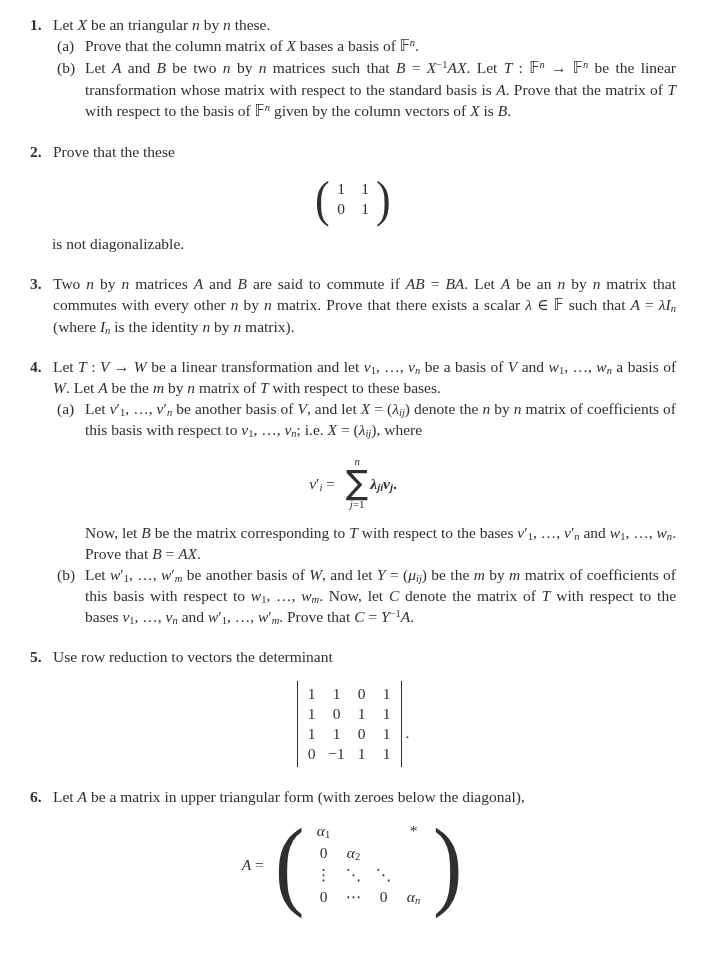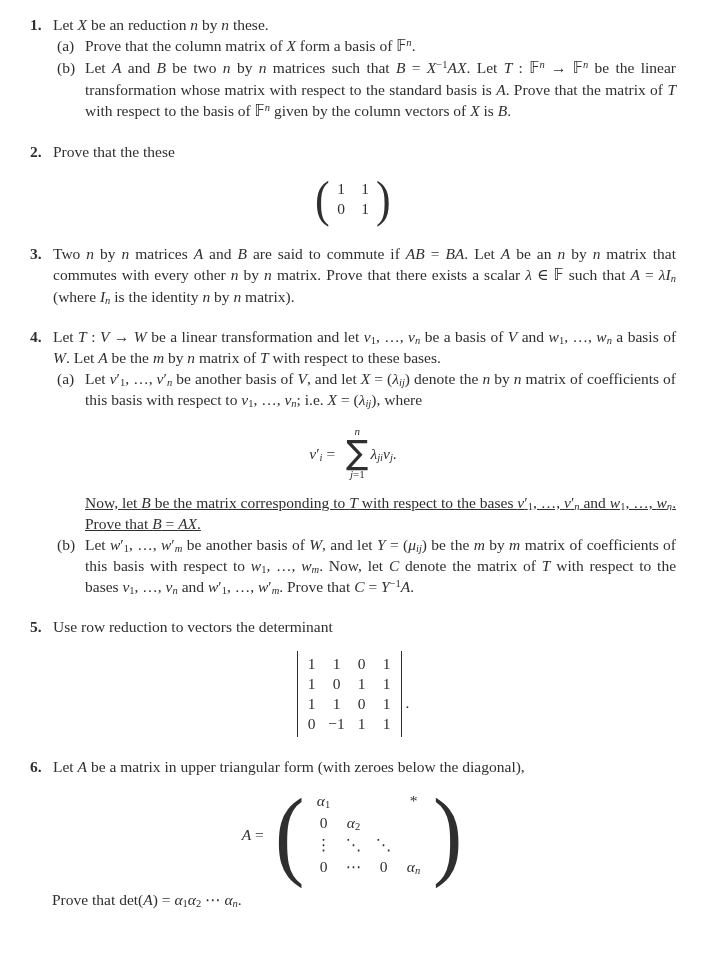--- a/index.html
+++ b/index.html
@@ -12,77 +12,78 @@
   .doc{padding:14px 28px 0 30px;}
   
   .item{display:flex;margin-top:19px;}
   .item.first{margin-top:0;}
   .num{font-weight:700;width:23px;flex:none;}
   .pbody{flex:1;text-align:justify;}
   .sub{display:flex;margin-left:27px;}
   .sub .label{width:28px;flex:none;}
   .sub .pbody{flex:1;text-align:justify;}
   .cont{margin-left:22px;text-align:justify;}
-  .subcont{margin-left:55px;text-align:justify;text-decoration:underline;}
+  .subcont{margin-left:55px;text-align:justify;}
   
   .r-i{font-style:italic;}
   .r-sup,.r-supi{font-size:68%;vertical-align:0.45em;line-height:0;}
   .r-sub,.r-subi{font-size:68%;vertical-align:-0.22em;line-height:0;}
   .r-supi,.r-subi{font-style:italic;}
   .r-bb{font-family:"DejaVu Sans","DejaVu Serif",sans-serif;font-size:97%;}
   
   .display{display:flex;justify-content:center;align-items:center;}
   .disp-pm{margin:12px 0 9px 0;}
   .disp-sum{margin:15px 0 11px 0;}
   .disp-det{margin:14px 0 14px 0;}
   .disp-tri{margin:7px 0 5px 0;}
   .paren{line-height:1;font-weight:400;transform:scaleX(.88);}
   .p2{font-size:50px;}
   .p6{font-size:100px;}
   .m2{display:grid;grid-template-columns:repeat(2,14px);column-gap:10px;justify-items:center;line-height:20px;padding:0 3px;}
   .det{border-left:1.2px solid #2f2f2f;border-right:1.2px solid #2f2f2f;display:grid;grid-template-columns:repeat(4,16px);column-gap:9px;justify-items:center;line-height:20px;padding:3px 6px;}
   .det-period{align-self:center;margin-left:4px;transform:translateY(8px);}
   .m6{display:grid;grid-template-columns:repeat(4,27px);column-gap:3px;justify-items:center;line-height:22px;padding:0 4px;}
   .lhs{margin-right:9px;}
-  .rhs{margin-left:0;}
+  .rhs{margin-left:0;font-weight:bold;}
   .sumcol{display:flex;flex-direction:column;align-items:center;margin:0 2px;}
   .sum-op{font-size:33px;line-height:30px;font-family:"DejaVu Sans","DejaVu Serif",sans-serif;}
   .sum-lim{font-size:11px;line-height:13px;}
   .mcell{white-space:nowrap;}
 </style>
 </head>
 <body style="background: rgb(255, 255, 255); color: rgb(47, 47, 47);">
 
 <div class="doc" id="doc">
     <div class="item first">
       <span class="num">1.</span>
-      <div class="pbody"><span>Let </span><span class="r-i">X</span><span> be an reduction </span><span class="r-i">n</span><span> by </span><span class="r-i">n</span><span> these.</span></div>
+      <div class="pbody"><span>Let </span><span class="r-i">X</span><span> be an triangular </span><span class="r-i">n</span><span> by </span><span class="r-i">n</span><span> these.</span></div>
     </div>
     <div class="sub">
       <span class="label">(a)</span>
-      <div class="pbody"><span>Prove that the column matrix of </span><span class="r-i">X</span><span> form a basis of </span><span class="r-bb">𝔽</span><span class="r-supi">n</span><span>.</span></div>
+      <div class="pbody"><span>Prove that the column matrix of </span><span class="r-i">X</span><span> bases a basis of </span><span class="r-bb">𝔽</span><span class="r-supi">n</span><span>.</span></div>
     </div>
     <div class="sub">
       <span class="label">(b)</span>
       <div class="pbody"><span>Let </span><span class="r-i">A</span><span> and </span><span class="r-i">B</span><span> be two </span><span class="r-i">n</span><span> by </span><span class="r-i">n</span><span> matrices such that </span><span class="r-i">B</span><span> = </span><span class="r-i">X</span><span class="r-sup">−1</span><span class="r-i">AX</span><span>. Let </span><span class="r-i">T</span><span> : </span><span class="r-bb">𝔽</span><span class="r-supi">n</span><span> → </span><span class="r-bb">𝔽</span><span class="r-supi">n</span><span> be the linear transformation whose matrix with respect to the standard basis is </span><span class="r-i">A</span><span>. Prove that the matrix of </span><span class="r-i">T</span><span> with respect to the basis of </span><span class="r-bb">𝔽</span><span class="r-supi">n</span><span> given by the column vectors of </span><span class="r-i">X</span><span> is </span><span class="r-i">B</span><span>.</span></div>
     </div>
     <div class="item">
       <span class="num">2.</span>
       <div class="pbody"><span>Prove that the these</span></div>
     </div>
     <div class="display disp-pm">
       <span class="paren p2">(</span>
       <div class="m2">
         <span class="mcell">1</span>
         <span class="mcell">1</span>
         <span class="mcell">0</span>
         <span class="mcell">1</span>
       </div>
       <span class="paren p2">)</span>
     </div>
+    <div class="cont"><span>is not diagonalizable.</span></div>
     <div class="item">
       <span class="num">3.</span>
       <div class="pbody"><span>Two </span><span class="r-i">n</span><span> by </span><span class="r-i">n</span><span> matrices </span><span class="r-i">A</span><span> and </span><span class="r-i">B</span><span> are said to commute if </span><span class="r-i">AB</span><span> = </span><span class="r-i">BA</span><span>. Let </span><span class="r-i">A</span><span> be an </span><span class="r-i">n</span><span> by </span><span class="r-i">n</span><span> matrix that commutes with every other </span><span class="r-i">n</span><span> by </span><span class="r-i">n</span><span> matrix. Prove that there exists a scalar </span><span class="r-i">λ</span><span> ∈ </span><span class="r-bb">𝔽</span><span> such that </span><span class="r-i">A</span><span> = </span><span class="r-i">λI</span><span class="r-subi">n</span><span> (where </span><span class="r-i">I</span><span class="r-subi">n</span><span> is the identity </span><span class="r-i">n</span><span> by </span><span class="r-i">n</span><span> matrix).</span></div>
     </div>
     <div class="item">
       <span class="num">4.</span>
       <div class="pbody"><span>Let </span><span class="r-i">T</span><span> : </span><span class="r-i">V</span><span> → </span><span class="r-i">W</span><span> be a linear transformation and let </span><span class="r-i">v</span><span class="r-sub">1</span><span>, …, </span><span class="r-i">v</span><span class="r-subi">n</span><span> be a basis of </span><span class="r-i">V</span><span> and </span><span class="r-i">w</span><span class="r-sub">1</span><span>, …, </span><span class="r-i">w</span><span class="r-subi">n</span><span> a basis of </span><span class="r-i">W</span><span>. Let </span><span class="r-i">A</span><span> be the </span><span class="r-i">m</span><span> by </span><span class="r-i">n</span><span> matrix of </span><span class="r-i">T</span><span> with respect to these bases.</span></div>
     </div>
     <div class="sub">
       <span class="label">(a)</span>
@@ -147,14 +148,13 @@
         <span class="mcell"><span>⋱</span></span>
         <span class="mcell"><span>⋱</span></span>
         <span class="mcell"></span>
         <span class="mcell"><span>0</span></span>
         <span class="mcell"><span>⋯</span></span>
         <span class="mcell"><span>0</span></span>
         <span class="mcell"><span class="r-i">α</span><span class="r-subi">n</span></span>
       </div>
       <span class="paren p6">)</span>
     </div>
-    <div class="cont"><span>Prove that det(</span><span class="r-i">A</span><span>) = </span><span class="r-i">α</span><span class="r-sub">1</span><span class="r-i">α</span><span class="r-sub">2</span><span> ⋯ </span><span class="r-i">α</span><span class="r-subi">n</span><span>.</span></div>
   </div>
 
 </body></html>

